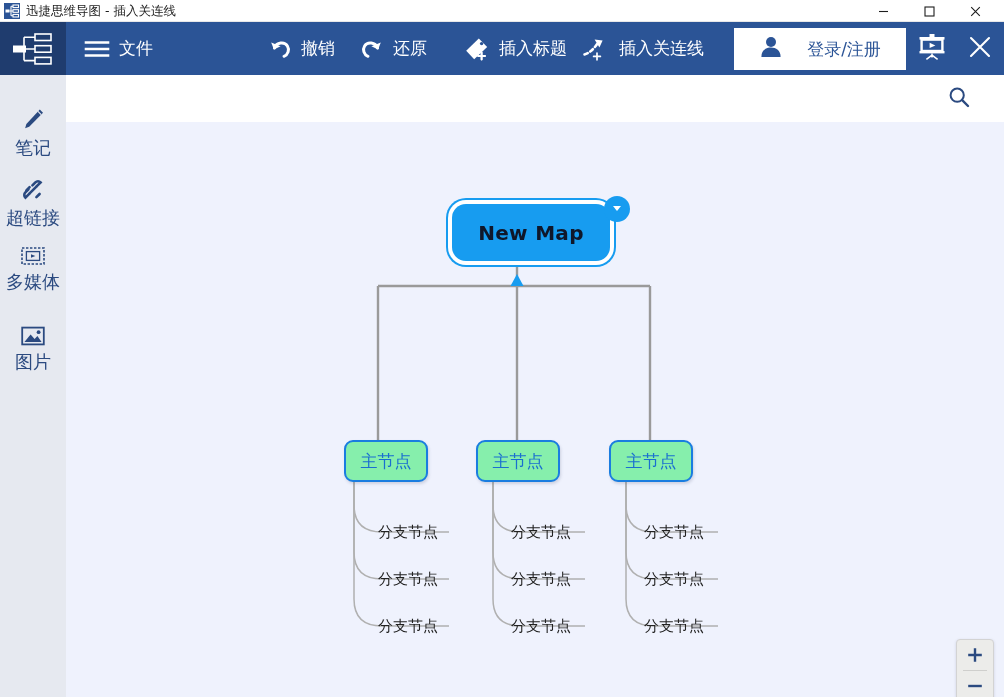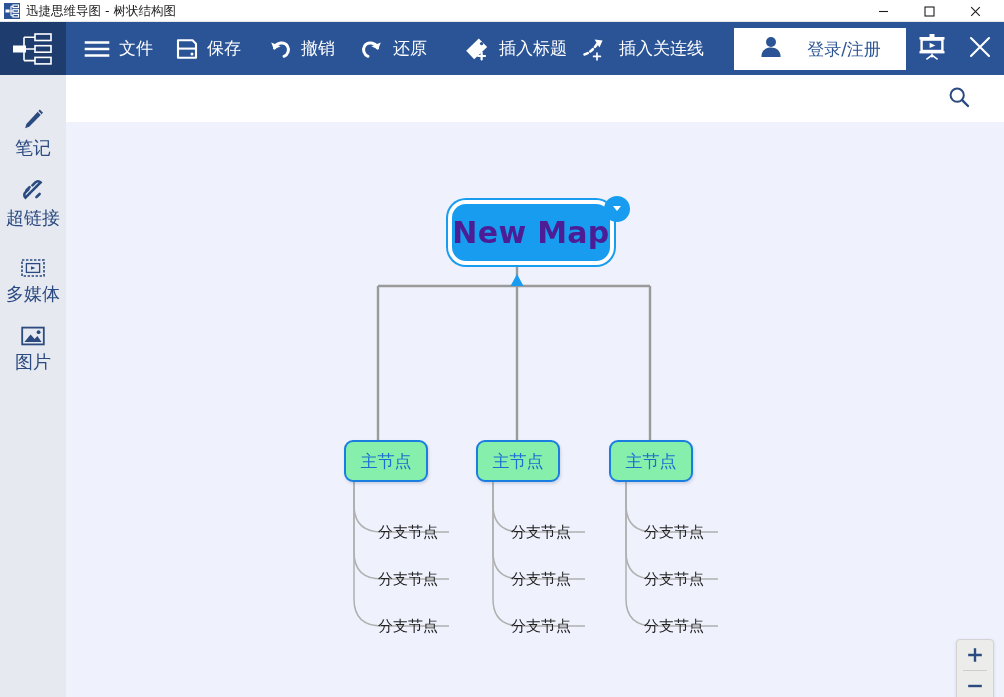--- a/index.html
+++ b/index.html
@@ -51,21 +51,21 @@
   .side-item .lbl{font-size:18px;color:#2b4a80;line-height:1;}
 
   
   .canvas{position:absolute;left:66px;top:122px;width:938px;height:575px;background:#eff2fd;overflow:hidden;}
   .canvas svg.links{position:absolute;left:0;top:0;width:938px;height:575px;}
 
   
   .root{position:absolute;left:386px;top:82px;width:158px;height:57px;background:#179cf0;border-radius:14px;
         box-shadow:0 0 0 4px #fff, 0 0 0 6px #179cf0;
         display:flex;align-items:center;justify-content:center;}
-  .root .lbl{color:#4c1d95;font-size:30px;font-weight:bold;line-height:1;letter-spacing:.3px;}
+  .root .lbl{color:#0f172a;font-size:20px;font-weight:bold;line-height:1;letter-spacing:.3px;}
   .root-badge{position:absolute;left:538px;top:74px;width:26px;height:26px;border-radius:50%;background:#179cf0;display:flex;align-items:center;justify-content:center;}
 
   
   .mnode{position:absolute;height:38px;background:#86efac;border:2px solid #1a7de0;border-radius:9px;
          display:flex;align-items:center;justify-content:center;
          box-shadow:1px 2px 3px rgba(90,100,130,.22);}
   .mnode .lbl{color:#1a6fd0;font-size:17px;line-height:1;}
 
   
   .bnode{position:absolute;font-size:15px;color:#222;line-height:1;white-space:nowrap;}
@@ -86,21 +86,21 @@
   <div class="titlebar">
     <div class="tb-icon">
       <svg width="16" height="16" viewBox="0 0 16 16">
         <rect x="1.5" y="6.5" width="4" height="3" fill="#fff"></rect>
         <rect x="9" y="2" width="5.5" height="2.6" fill="none" stroke="#fff" stroke-width="1.1"></rect>
         <rect x="9" y="6.7" width="5.5" height="2.6" fill="none" stroke="#fff" stroke-width="1.1"></rect>
         <rect x="9" y="11.4" width="5.5" height="2.6" fill="none" stroke="#fff" stroke-width="1.1"></rect>
         <path d="M5.5 8 H7 M7 3.3 V12.7 M7 3.3 H9 M7 8 H9 M7 12.7 H9" stroke="#fff" stroke-width="1.1" fill="none"></path>
       </svg>
     </div>
-    <div class="tb-title">迅捷思维导图 - 树状结构图</div>
+    <div class="tb-title">迅捷思维导图 - 插入关连线</div>
 
     <div class="winbtn wb-min">
       <svg width="13" height="13" viewBox="0 0 13 13">
           <path d="M2 6.5 H11" stroke="#1d1d1d" stroke-width="1.1"></path>
         </svg>
     </div>
     <div class="winbtn wb-max">
       <svg width="13" height="13" viewBox="0 0 13 13">
           <rect x="2" y="2" width="9" height="9" fill="none" stroke="#1d1d1d" stroke-width="1.1"></rect>
         </svg>
@@ -127,30 +127,20 @@
 
     <div class="tbtn" style="left:8px;">
       <span>
         <svg width="26" height="20" viewBox="0 0 26 20">
           <path d="M2 3.5 H24 M2 10 H24 M2 16.5 H24" stroke="#fff" stroke-width="2.6" stroke-linecap="square"></path>
         </svg>
       </span>
       <span class="lbl">文件</span>
     </div>
 
-    <div class="tbtn" style="left:100px;">
-      <span>
-        <svg width="22" height="22" viewBox="0 0 22 22">
-          <path d="M2 2.2 H16.5 L20 5.7 V19.8 H2 Z" fill="none" stroke="#fff" stroke-width="2.1" stroke-linejoin="round"></path>
-          <path d="M2 10.6 H20" stroke="#fff" stroke-width="2.1"></path>
-          <circle cx="16" cy="16" r="1.5" fill="#fff"></circle>
-        </svg>
-      </span>
-      <span class="lbl">保存</span>
-    </div>
 
     <div class="tbtn" style="left:192px;">
       <span>
         <svg width="24" height="22" viewBox="0 0 24 22">
           <path d="M6.5 10 C8.6 4.2 16.5 3.4 19.4 8 C21.6 11.6 20.2 16.6 16 18.3" fill="none" stroke="#fff" stroke-width="3" stroke-linecap="round"></path>
           <path d="M3.2 4.4 L5.9 11.4 L12.6 8.3 Z" fill="#fff"></path>
         </svg>
       </span>
       <span class="lbl">撤销</span>
     </div>
@@ -250,21 +240,21 @@
             <path d="M9.2 16.8 L5.4 20.6 A3.6 3.6 0 0 1 5.4 15.4 L8.4 12.4"></path>
             <path d="M16.8 9.2 L20.6 5.4 A3.6 3.6 0 0 0 15.4 5.4 L12.4 8.4"></path>
             <path d="M9.6 16.4 L16.4 9.6"></path>
           </g>
           <path d="M6.4 13.4 L9.6 10.2 M16.4 20.2 L19.6 17" stroke="#2b4a80" stroke-width="2.6" stroke-linecap="round" fill="none"></path>
         </svg>
       </span>
       <span class="lbl">超链接</span>
     </div>
 
-    <div class="side-item" style="top:176px;">
+    <div class="side-item" style="top:164px;">
       <span class="ic">
         <svg width="26" height="22" viewBox="0 0 26 22">
           <rect x="2" y="3" width="22" height="16" fill="none" stroke="#2b4a80" stroke-width="1.6" stroke-dasharray="2.4 1.6"></rect>
           <rect x="6.4" y="6.6" width="13.2" height="8.8" fill="none" stroke="#2b4a80" stroke-width="1.3"></rect>
           <path d="M11 9.2 L15.4 11 L11 12.8 Z" fill="#2b4a80"></path>
         </svg>
       </span>
       <span class="lbl">多媒体</span>
     </div>
 

